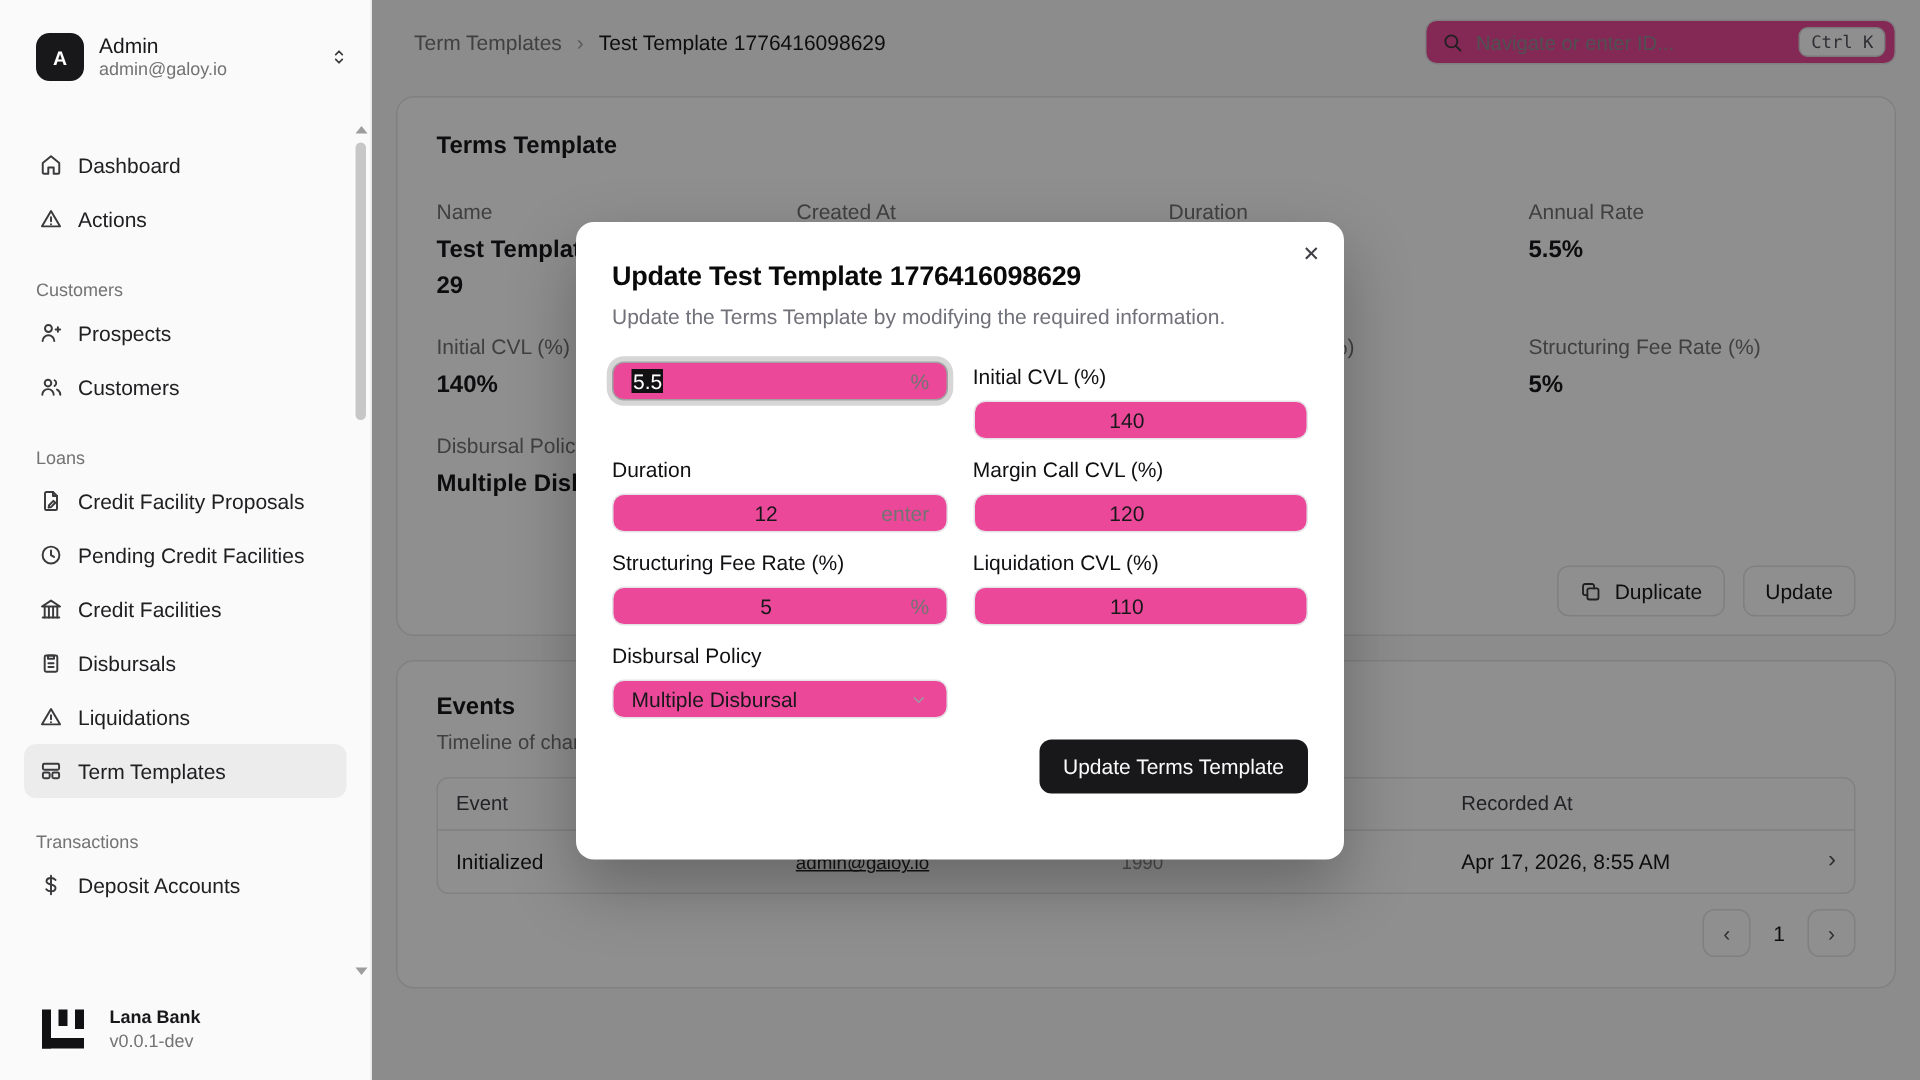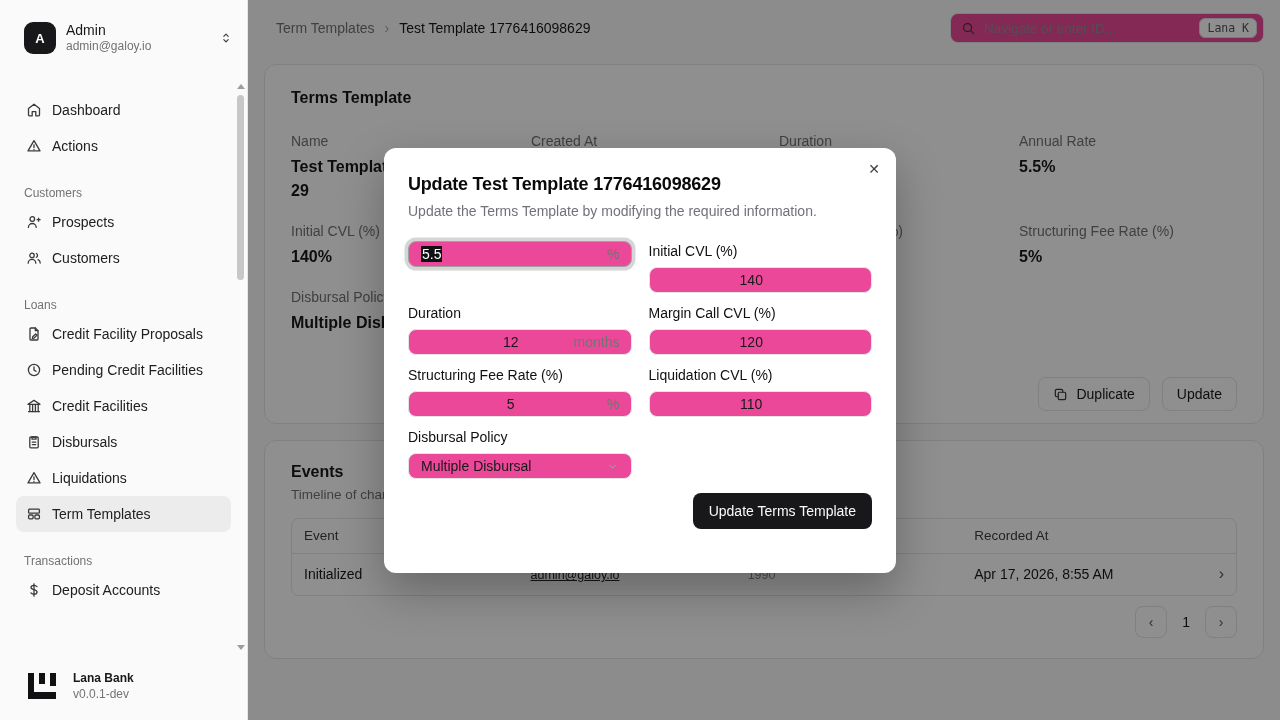--- a/index.html
+++ b/index.html
@@ -245,21 +245,21 @@
         <span class="crumb-parent">Term Templates</span>
         <span class="crumb-sep">›</span>
         <span class="crumb-current">Test Template 1776416098629</span>
       </div>
       <div class="searchbox">
         <svg class="icon" width="15" height="15" viewBox="0 0 16 16">
             <circle cx="7" cy="7" r="4.3"></circle>
             <path d="m10.3 10.3 3.2 3.2"></path>
           </svg>
         <input placeholder="Navigate or enter ID..." style="">
-        <span class="kbd">Lana K</span>
+        <span class="kbd">Ctrl K</span>
       </div>
     </div>
 
     <section class="card terms-card">
       <div class="card-title">Terms Template</div>
       <div class="t-grid">
         <div class="t-cell">
           <div class="t-label">Name</div>
           <div class="t-value wrapname">Test Template 1776416098629</div>
         </div>
@@ -370,21 +370,21 @@
         <label class="flabel">Initial CVL (%)</label>
         <div class="iwrap">
           <input class="tinput" value="140" style="">
           <span class="suffix"></span>
         </div>
       </div>
       <div class="field">
         <label class="flabel">Duration</label>
         <div class="iwrap">
           <input class="tinput" value="12" style="">
-          <span class="suffix">months</span>
+          <span class="suffix">enter</span>
         </div>
       </div>
       <div class="field">
         <label class="flabel">Margin Call CVL (%)</label>
         <div class="iwrap">
           <input class="tinput" value="120" style="">
           <span class="suffix"></span>
         </div>
       </div>
       <div class="field">

